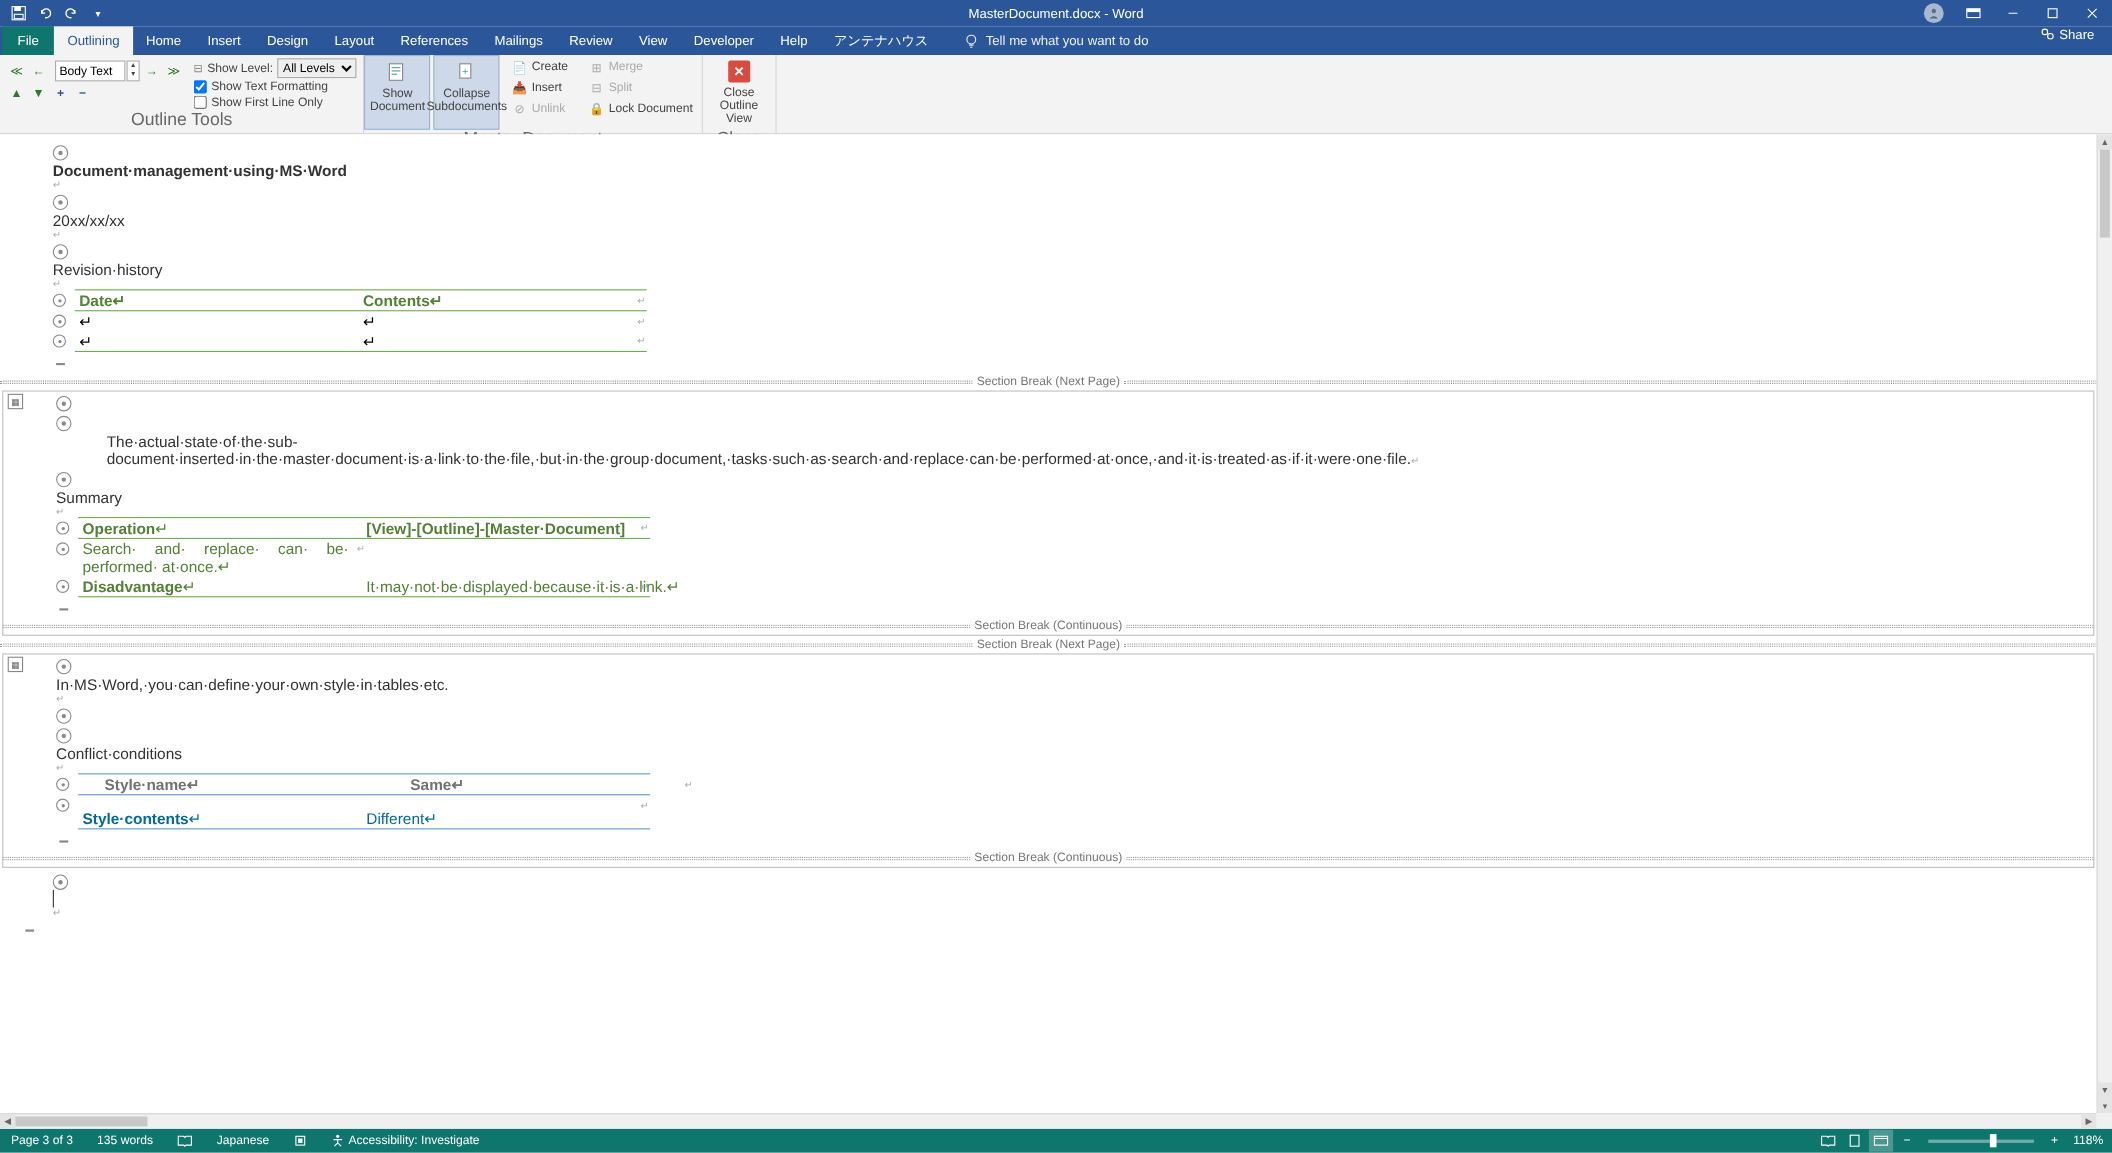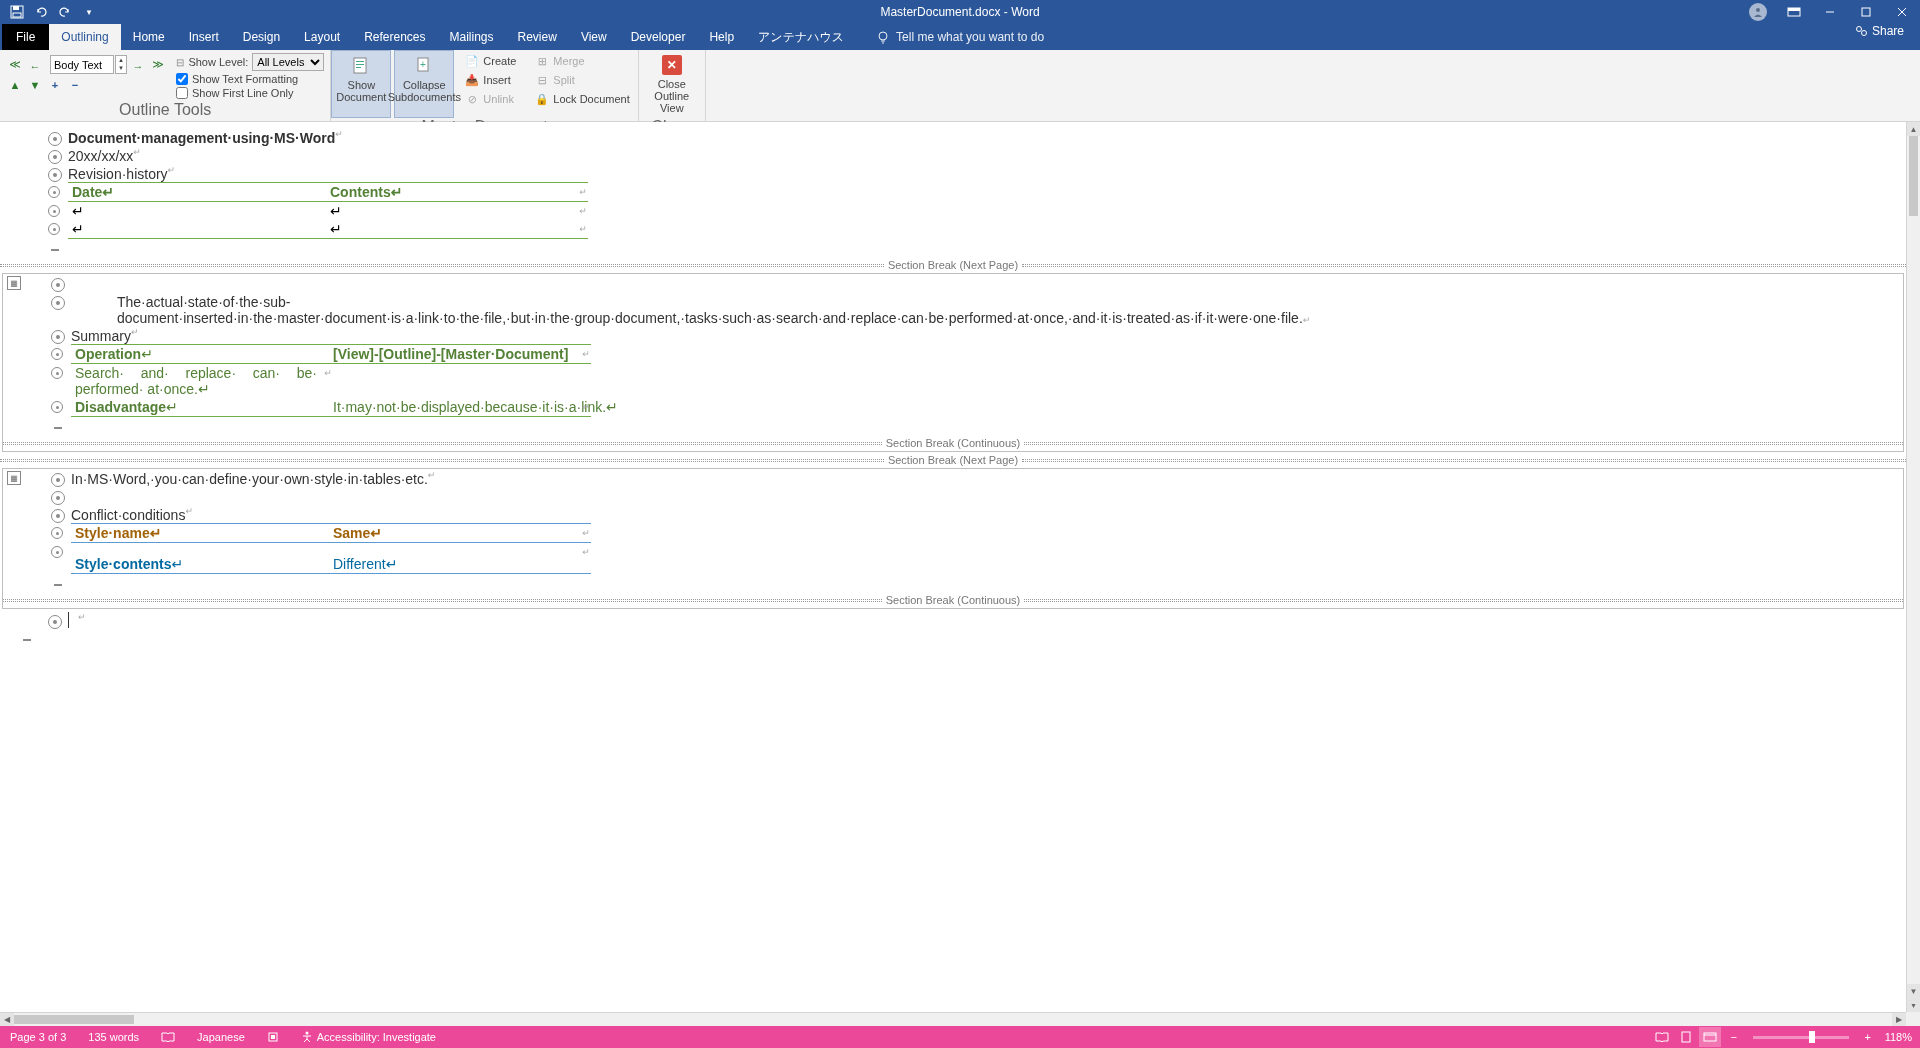--- a/index.html
+++ b/index.html
@@ -12,21 +12,21 @@
 .titlebar .title { position:absolute; left:50%; transform:translateX(-50%); font-size:12px; }
 .titlebar .winctrl { position:absolute; right:0; display:flex; }
 .titlebar .winctrl .wbtn { width:36px; height:24px; display:flex; align-items:center; justify-content:center; cursor:pointer; }
 .titlebar .account { width:24px; height:24px; display:flex; align-items:center; justify-content:center; margin-right:6px; }
 .titlebar .account .circle { width:18px; height:18px; border-radius:50%; background:#a8b8d1; display:flex; align-items:center; justify-content:center; }
 
 
 .tabs { background:#2b579a; height:26px; display:flex; align-items:stretch; color:#fff; font-size:12px; padding-left:2px; position:relative; }
 .tabs .tab { padding:0 12px; display:flex; align-items:center; cursor:pointer; }
 .tabs .tab.active { background:#f3f3f3; color:#2b579a; }
-.tabs .tab.file { background:#000000; padding:0 14px; }
+.tabs .tab.file { background:#0f766e; padding:0 14px; }
 .tabs .tell { display:flex; align-items:center; gap:6px; margin-left:20px; opacity:.9; }
 .tabs .share { position:absolute; right:8px; display:flex; align-items:center; gap:4px; padding:0 8px; cursor:pointer; }
 
 
 .ribbon { background:#f3f3f3; border-bottom:1px solid #d4d4d4; height:72px; display:flex; font-size:11px; color:#444; }
 .group { border-right:1px solid #d4d4d4; display:flex; flex-direction:column; }
 .group .controls { flex:1; display:flex; align-items:flex-start; padding:3px 6px 0 6px; gap:3px; }
 .group .gname { text-align:center; font-size:16px; color:#666; padding-bottom:2px; }
 
 .ot-arrows { display:flex; flex-direction:column; gap:3px; padding-top:2px; }
@@ -60,50 +60,50 @@
 .vscroll .arr { height:14px; background:#e4e4e4; display:flex; align-items:center; justify-content:center; font-size:8px; color:#666; cursor:pointer; }
 .vscroll .track { position:absolute; top:14px; bottom:28px; left:0; right:0; }
 .vscroll .thumb { position:absolute; top:0; left:2px; right:2px; height:80px; background:#c8c8c8; }
 .hscroll { position:absolute; left:0; right:14px; bottom:0; height:14px; background:#f0f0f0; border-top:1px solid #d4d4d4; display:flex; }
 .hscroll .arr { width:14px; background:#e4e4e4; display:flex; align-items:center; justify-content:center; font-size:8px; color:#666; cursor:pointer; }
 .hscroll .track { flex:1; position:relative; }
 .hscroll .thumb { position:absolute; top:2px; bottom:2px; left:0; width:120px; background:#c8c8c8; }
 .corner { position:absolute; right:0; bottom:0; width:14px; height:14px; background:#f0f0f0; }
 
 
-.oline { display:flex; align-items:flex-start; padding:1px 0 0 48px; font-family:Georgia,serif; font-size:14px; color:#333; }
+.oline { display:flex; align-items:flex-start; padding:1px 0 0 48px; font-family:Georgia,serif; font-size:14px; color:#333;flex-direction:column; }
 .oline .bullet { width:14px; height:14px; border:1px solid #8a8a8a; border-radius:50%; margin-right:6px; margin-top:3px; flex-shrink:0; display:flex; align-items:center; justify-content:center; }
 .oline .bullet::after { content:""; width:4px; height:4px; background:#8a8a8a; border-radius:50%; }
 .oline.dash .bullet { border:none; }
 .oline.dash .bullet::after { width:8px; height:2px; border-radius:0; }
 .oline .txt { padding-top:1px; }
 .oline .txt.bold { font-weight:bold; }
 .oline .pm { font-family:"Segoe UI",Arial,sans-serif; font-size:9px; color:#aaa; }
 
 .tbl-row { display:flex; margin-left:68px; font-family:Georgia,serif; font-size:14px; }
 .tbl-row .bwrap { width:20px; display:flex; align-items:flex-start; padding-top:3px; margin-left:-20px; }
 .tbl-row .c1 { width:258px; padding:1px 4px; }
 .tbl-row .c2 { width:250px; padding:1px 4px; }
 .tbl-row .cm { width:14px; text-align:center; color:#aaa; font-size:9px; padding-top:4px; }
 .tbl-row.head .c1,.tbl-row.head .c2 { color:#538135; font-weight:bold; }
 .tbl-row.g .c1,.tbl-row.g .c2 { color:#538135; }
-.tbl-row.bhead .c1,.tbl-row.bhead .c2 { color:#a16207; font-weight:bold; }
+.tbl-row.bhead .c1,.tbl-row.bhead .c2 { color:#737373; font-weight:bold;margin-left:20px; }
 .tbl-row.b .c1,.tbl-row.b .c2 { color:#0369a1;margin-top:12px; }
 .hr-g { height:1px; background:#70ad47; margin-left:68px; width:520px; }
 .hr-b { height:1px; background:#5b9bd5; margin-left:68px; width:520px; }
 
 .secbreak { display:flex; align-items:center; font-size:11px; color:#777; margin:2px 0; }
 .secbreak .dots { flex:1; border-bottom:1px dotted #999; border-top:1px dotted #999; height:3px; }
 .secbreak .lbl { padding:0 4px; }
 
 .subdoc { position:relative; border:1px solid #bfbfbf; margin:2px 2px 2px 2px; }
 .subdoc .handle { position:absolute; left:4px; top:2px; width:14px; height:14px; border:1px solid #888; background:#fff; display:flex; align-items:center; justify-content:center; font-size:8px; color:#666; }
 
 
-.statusbar { height:22px; background:#ec4899; color:#fff; font-size:11px; display:flex; align-items:center; justify-content:space-between; padding:0 4px 0 6px; }
+.statusbar { height:22px; background:#0f766e; color:#fff; font-size:11px; display:flex; align-items:center; justify-content:space-between; padding:0 4px 0 6px; }
 .statusbar .left { display:flex; align-items:center; gap:14px; }
 .statusbar .sitem { display:flex; align-items:center; gap:4px; cursor:pointer; padding:0 4px; }
 .statusbar .right { display:flex; align-items:center; gap:2px; }
 .statusbar .vbtn { width:22px; height:20px; display:flex; align-items:center; justify-content:center; cursor:pointer; }
 .statusbar .vbtn.active { background:rgba(255,255,255,.25); }
 .statusbar .slider { width:96px; height:3px; background:rgba(255,255,255,.4); margin:0 6px; position:relative; }
 .statusbar .slider .knob { position:absolute; width:6px; height:12px; background:#fff; top:-5px; left:56px; }
 
 svg { display:block; }
 .bullet-sm { width:12px; height:12px; border:1px solid #8a8a8a; border-radius:50%; display:flex; align-items:center; justify-content:center; flex-shrink:0; }

